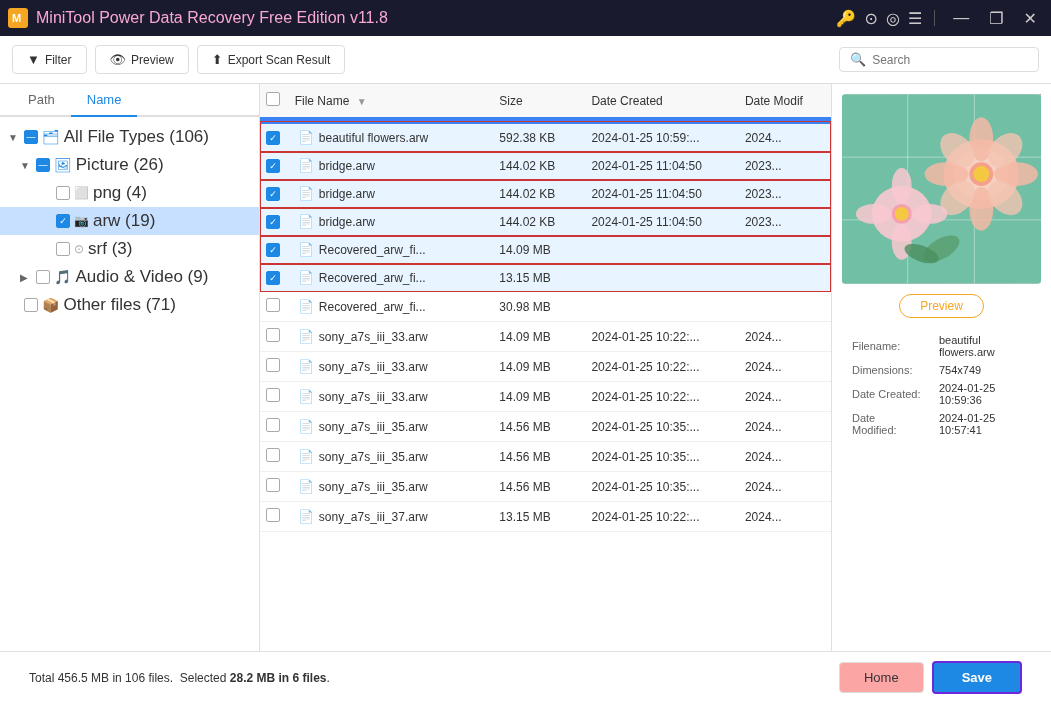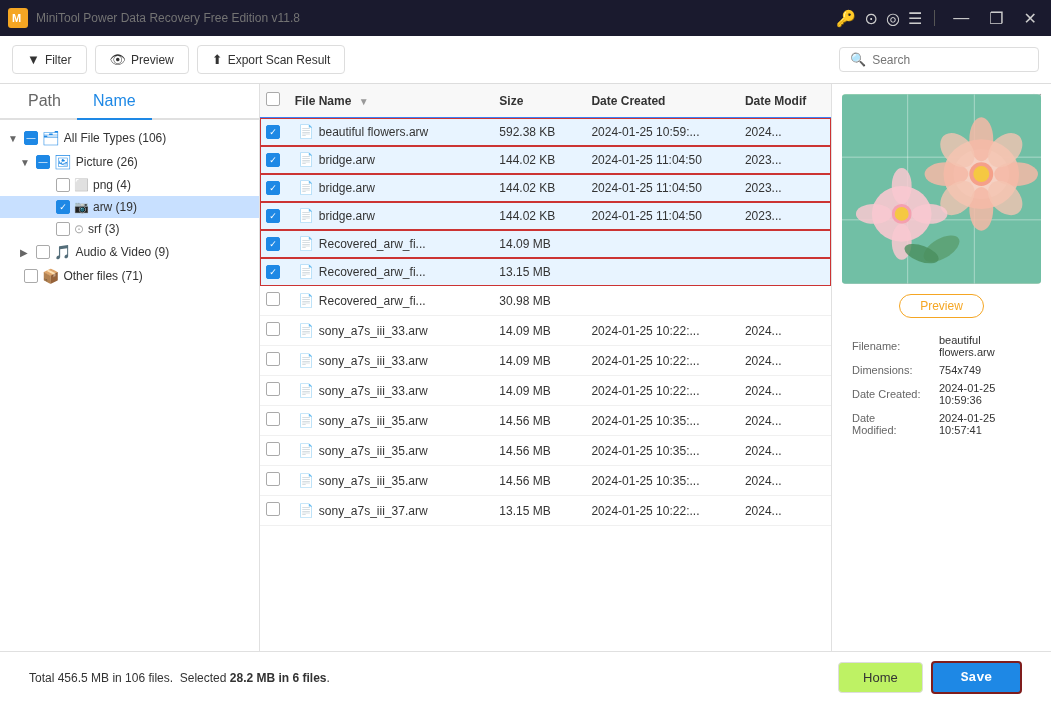--- a/index.html
+++ b/index.html
@@ -10,21 +10,21 @@
       background: #1a1a2e;
       color: #fff;
       display: flex;
       align-items: center;
       justify-content: space-between;
       padding: 0 8px;
       height: 36px;
     }
     .title-bar-left { display: flex; align-items: center; gap: 8px; }
     .title-bar-logo { width: 20px; height: 20px; background: #f5a623; border-radius: 3px; display: flex; align-items: center; justify-content: center; font-size: 10px; font-weight: bold; color: #fff; }
-    .title-bar-title { font-size: 12px; color: #737373; }
+    .title-bar-title { font-size: 16px; color: #f9a8d4; }
     .title-bar-icons { display: flex; align-items: center; gap: 8px; }
     .title-bar-icons span { color: #ccc; font-size: 16px; cursor: pointer; }
 
     
     .toolbar {
       background: #fff;
       border-bottom: 1px solid #ddd;
       display: flex;
       align-items: center;
       padding: 8px 12px;
@@ -74,21 +74,21 @@
 
     
     .tabs {
       display: flex;
       border-bottom: 2px solid #e0e0e0;
       padding: 0 12px;
     }
     .tab {
       padding: 8px 16px;
       cursor: pointer;
-      font-size: 16px;
+      font-size: 13px;
       color: #666;
       border-bottom: 2px solid transparent;
       margin-bottom: -2px;
     }
     .tab.active {
       color: #1e88e5;
       border-bottom: 2px solid #1e88e5;
       font-weight: 500;
     }
 
@@ -100,21 +100,21 @@
       padding: 4px 8px;
       cursor: pointer;
       gap: 4px;
       white-space: nowrap;
     }
     .tree-item.selected { background: #c8e0ff; }
     .tree-item .arrow { width: 12px; font-size: 10px; color: #666; }
     .tree-item .checkbox { width: 14px; height: 14px; border: 1px solid #aaa; border-radius: 2px; display: flex; align-items: center; justify-content: center; background: #fff; cursor: pointer; }
     .tree-item .checkbox.checked { background: #1e88e5; border-color: #1e88e5; color: #fff; font-size: 9px; }
     .tree-item .checkbox.partial { background: #1e88e5; border-color: #1e88e5; color: #fff; font-size: 9px; }
-    .tree-item .label { font-size: 12px; color: #333; }
+    .tree-item .label { font-size: 17px; color: #333; }
     .tree-indent-1 { padding-left: 20px; }
     .tree-indent-2 { padding-left: 40px; }
 
     
     .file-list {
       flex: 1;
       display: flex;
       flex-direction: column;
       overflow: hidden;
     }
@@ -123,25 +123,25 @@
       border-collapse: collapse;
       flex: 1;
     }
     .file-table-container {
       flex: 1;
       overflow-y: auto;
       overflow-x: hidden;
     }
     .file-table th {
       background: #f8f8f8;
-      border-bottom: 1px solid #3b82f6;
+      border-bottom: 7px solid #3b82f6;
       padding: 8px 6px;
       text-align: left;
       font-size: 12px;
-      font-weight: 700;
+      font-weight: 400;
       color: #333;
       position: sticky;
       top: 0;
     }
     .file-table td {
       padding: 6px 6px;
       border-bottom: 1px solid #f0f0f0;
       font-size: 12px;
       color: #333;
     }
@@ -217,35 +217,34 @@
     }
     .status-left { display: flex; flex-direction: column; gap: 2px; }
     .status-text { font-size: 12px; color: #333; }
     .status-text strong { font-weight: 700; }
     .status-link { font-size: 11px; color: #1e88e5; cursor: pointer; text-decoration: none; }
     .status-right { display: flex; gap: 8px; align-items: center; }
     .btn-home {
       padding: 7px 24px;
       border: 1px solid #ddd;
       border-radius: 4px;
-      background: #bef264;
+      background: #fca5a5;
       cursor: pointer;
       font-size: 13px;
       color: #333;
     }
     .btn-save {
       padding: 7px 28px;
-      border: 2px solid #7f1d1d;
+      border: 2px solid #6d28d9;
       border-radius: 4px;
       background: #1e88e5;
       cursor: pointer;
       font-size: 13px;
       color: #fff;
       font-weight: 600;
-      font-family: Liberation Mono, monospace;
     }
 
     
     ::-webkit-scrollbar { width: 6px; }
     ::-webkit-scrollbar-track { background: #f1f1f1; }
     ::-webkit-scrollbar-thumb { background: #ccc; border-radius: 3px; }
   </style>
 </head>
 <body>
 

